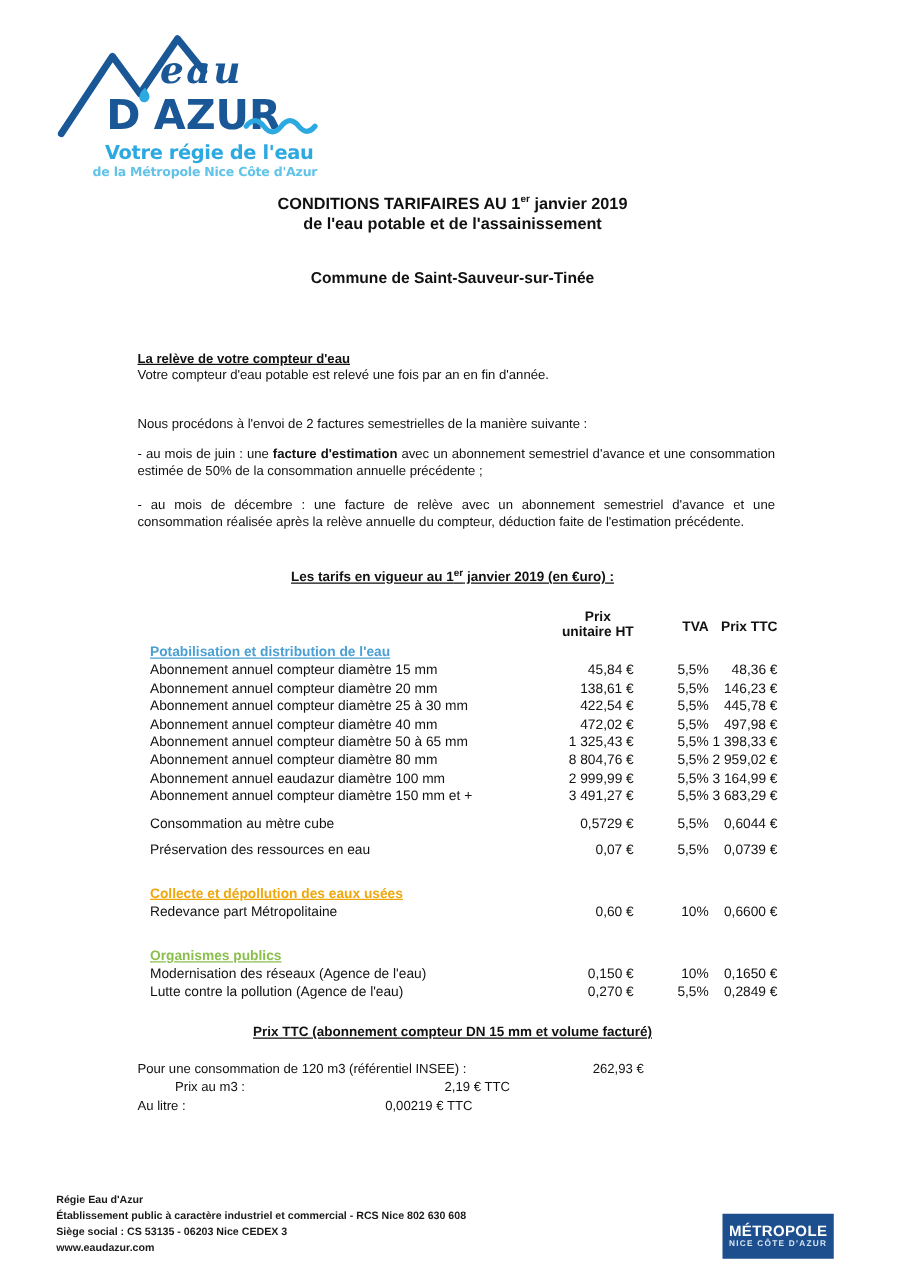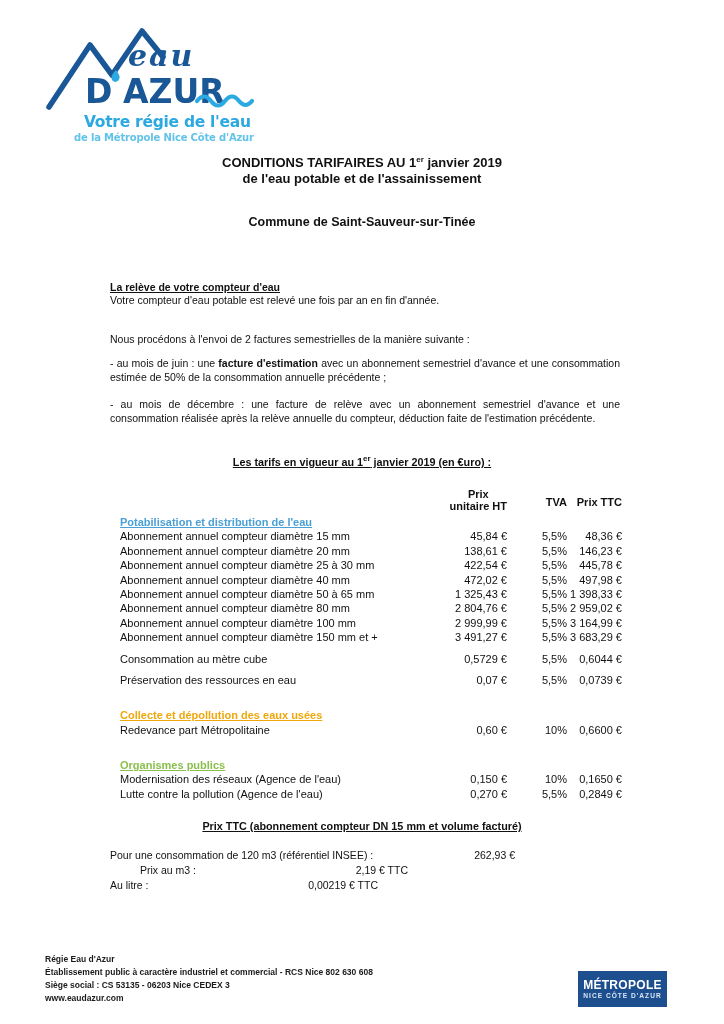--- a/index.html
+++ b/index.html
@@ -126,26 +126,26 @@
           <span class="t-ttc">497,98 €</span>
         </div>
         <div class="t-row">
           <span class="t-label">Abonnement annuel compteur diamètre 50 à 65 mm</span>
           <span class="t-ht">1 325,43 €</span>
           <span class="t-tva">5,5%</span>
           <span class="t-ttc">1 398,33 €</span>
         </div>
         <div class="t-row">
           <span class="t-label">Abonnement annuel compteur diamètre 80 mm</span>
-          <span class="t-ht">2 804,76 €</span>
+          <span class="t-ht">8 804,76 €</span>
           <span class="t-tva">5,5%</span>
           <span class="t-ttc">2 959,02 €</span>
         </div>
         <div class="t-row">
-          <span class="t-label">Abonnement annuel compteur diamètre 100 mm</span>
+          <span class="t-label">Abonnement annuel eaudazur diamètre 100 mm</span>
           <span class="t-ht">2 999,99 €</span>
           <span class="t-tva">5,5%</span>
           <span class="t-ttc">3 164,99 €</span>
         </div>
         <div class="t-row">
           <span class="t-label">Abonnement annuel compteur diamètre 150 mm et +</span>
           <span class="t-ht">3 491,27 €</span>
           <span class="t-tva">5,5%</span>
           <span class="t-ttc">3 683,29 €</span>
         </div>

